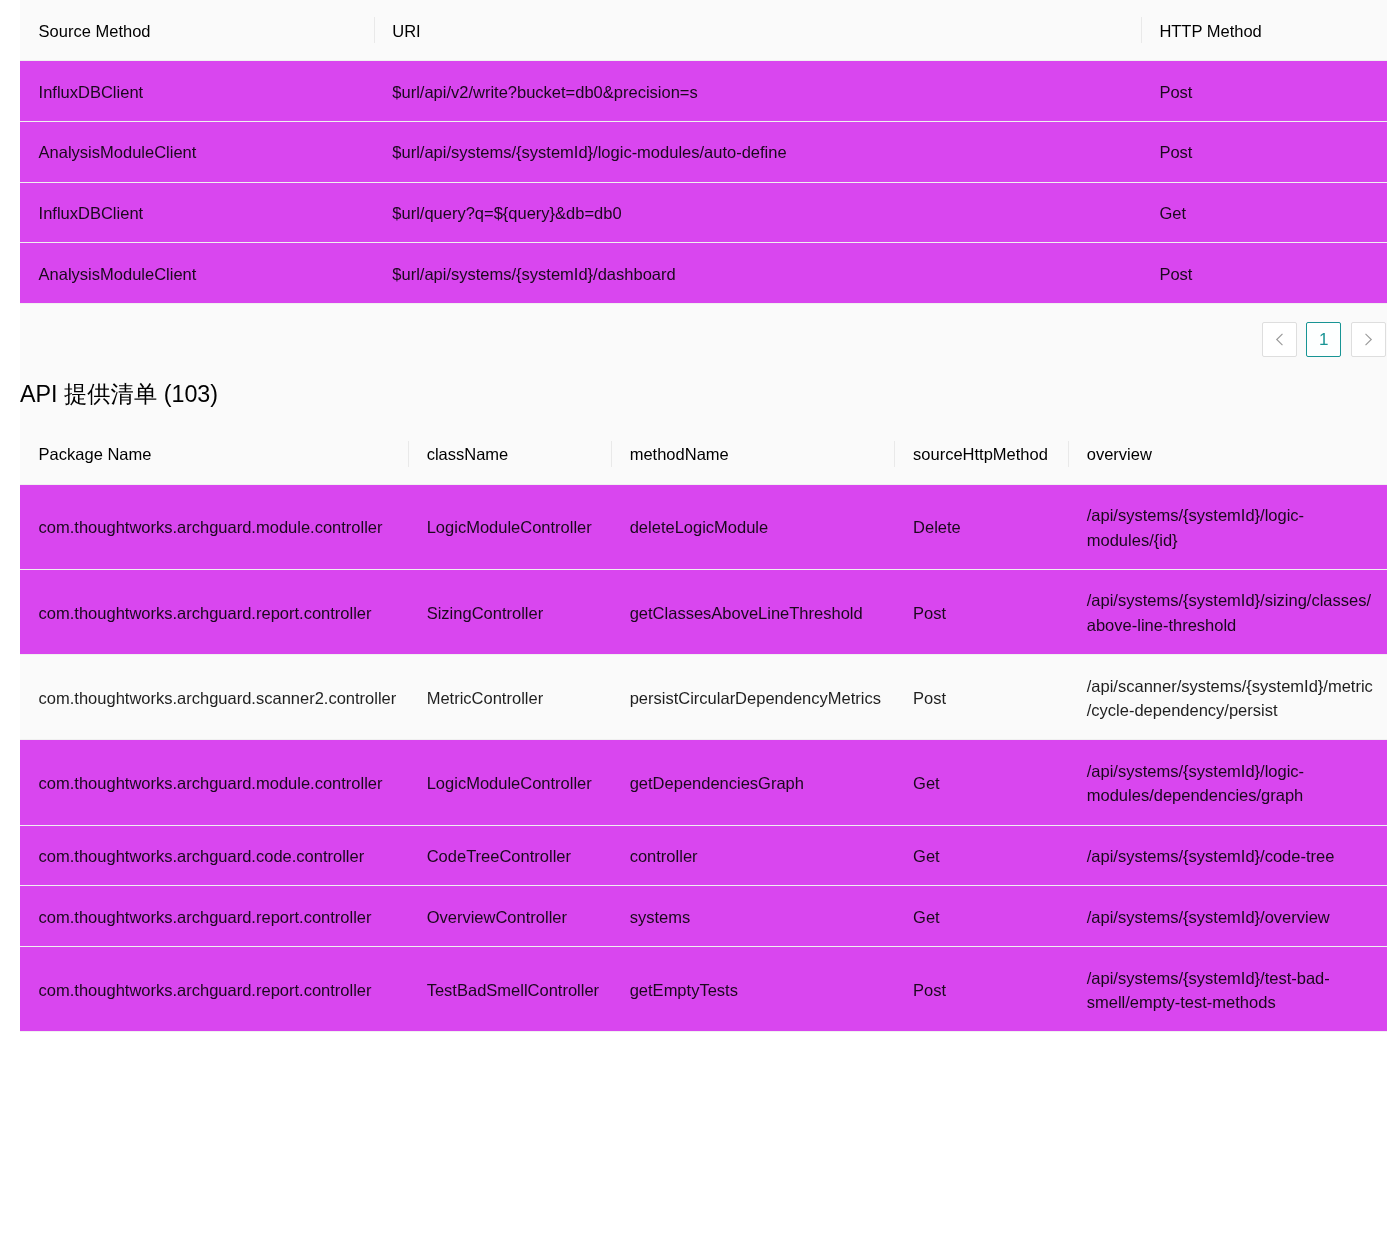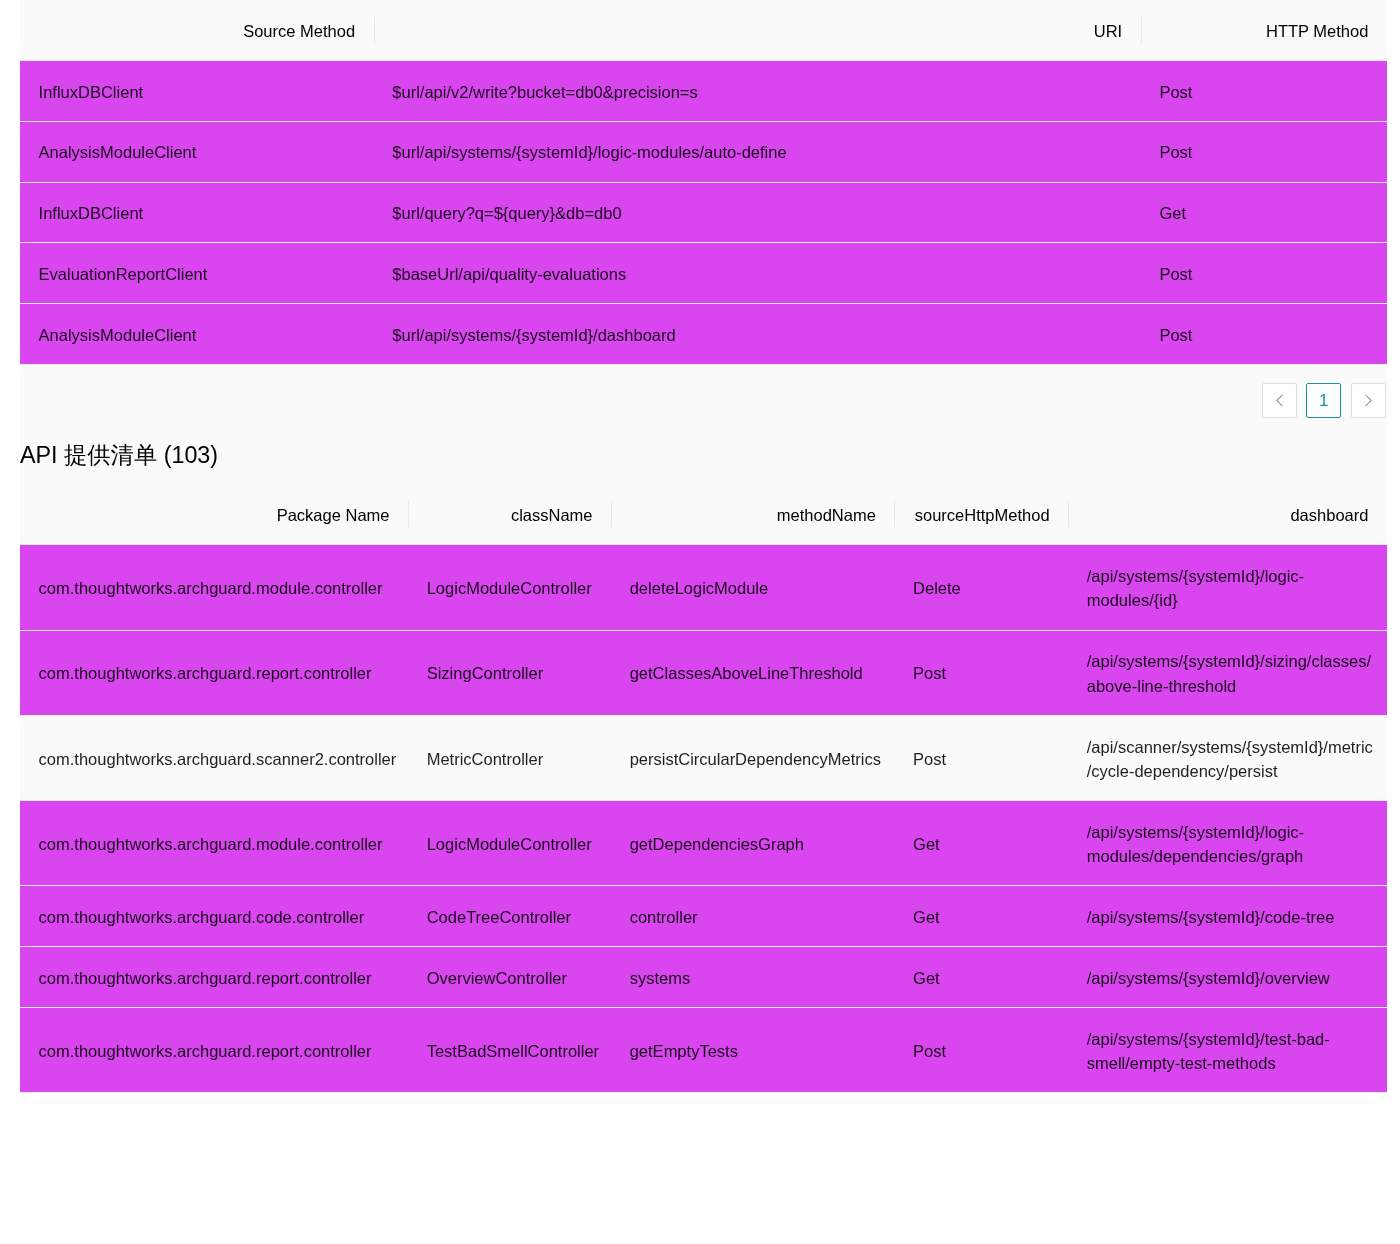--- a/index.html
+++ b/index.html
@@ -23,21 +23,21 @@
     background:#fafafa;
     height:48px;
     padding:8px 0 0 0;
     white-space:nowrap;
   }
   .sec-title.t2{height:48.45px;padding-top:8px;}
   .tbl{width:100%;border-collapse:collapse;table-layout:fixed;font-size:16.5px;line-height:24.4px;}
   .tbl thead th{
     background:#fafafa;
     font-weight:400;
-    text-align:right;
+    text-align:left;
     padding:18.7px 18.6px 16.75px;
     color:#000000;
     border-bottom:1px solid #f0f0f0;
     position:relative;
     white-space:nowrap;
   }
   .tbl thead th > span{display:inline-block;transform:translateZ(0);}
   .tbl thead th + th::before{
     content:"";position:absolute;left:0;top:50%;transform:translateY(-50%);
     width:1px;height:26px;background:#e9e9e9;
@@ -96,25 +96,20 @@
           </tr>
           <tr>
             <td>AnalysisModuleClient</td>
             <td>$url/api/systems/{systemId}/logic-modules/auto-define</td>
             <td>Post</td>
           </tr>
           <tr>
             <td>InfluxDBClient</td>
             <td>$url/query?q=${query}&amp;db=db0</td>
             <td>Get</td>
-          </tr>
-          <tr>
-            <td>EvaluationReportClient</td>
-            <td>$baseUrl/api/quality-evaluations</td>
-            <td>Post</td>
           </tr>
           <tr>
             <td>AnalysisModuleClient</td>
             <td>$url/api/systems/{systemId}/dashboard</td>
             <td>Post</td>
           </tr>
         </tbody>
     </table>
 
     <div class="pager">
@@ -146,21 +141,21 @@
           <col style="width:283.4px">
           <col style="width:173.7px">
           <col>
         </colgroup>
       <thead>
           <tr>
         <th><span>Package Name</span></th>
         <th><span>className</span></th>
         <th><span>methodName</span></th>
         <th><span>sourceHttpMethod</span></th>
-        <th><span>dashboard</span></th>
+        <th><span>overview</span></th>
       </tr>
         </thead>
       <tbody>
           <tr>
             <td>com.thoughtworks.archguard.module.controller</td>
             <td>LogicModuleController</td>
             <td>deleteLogicModule</td>
             <td>Delete</td>
             <td class="wrap">/api/systems/{systemId}/logic-modules/{id}</td>
           </tr>

